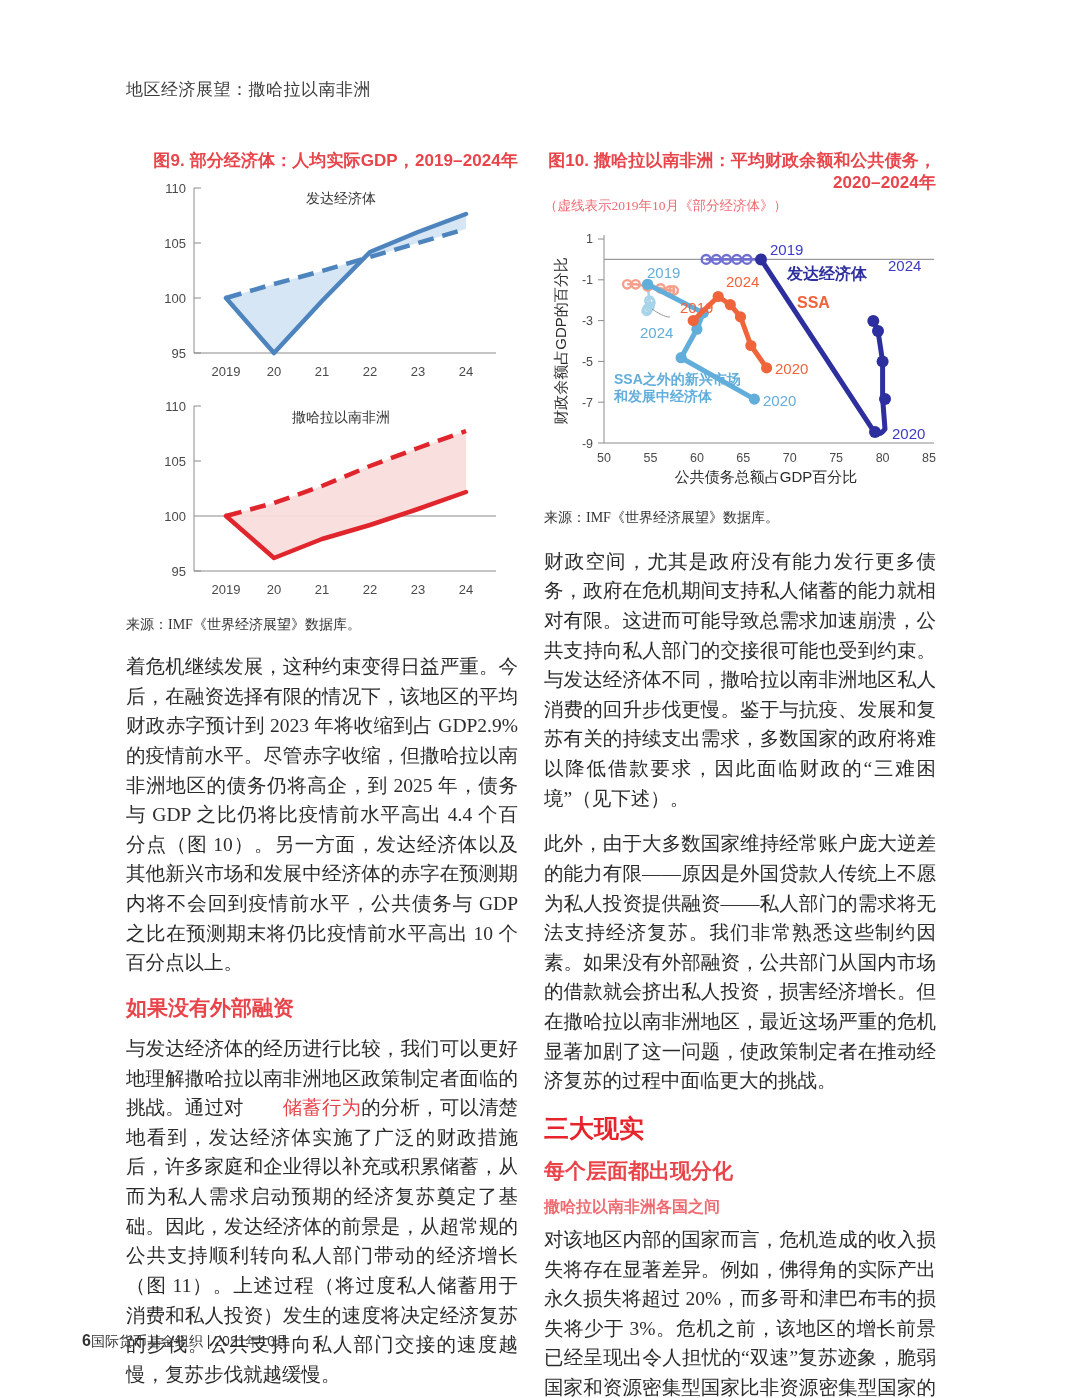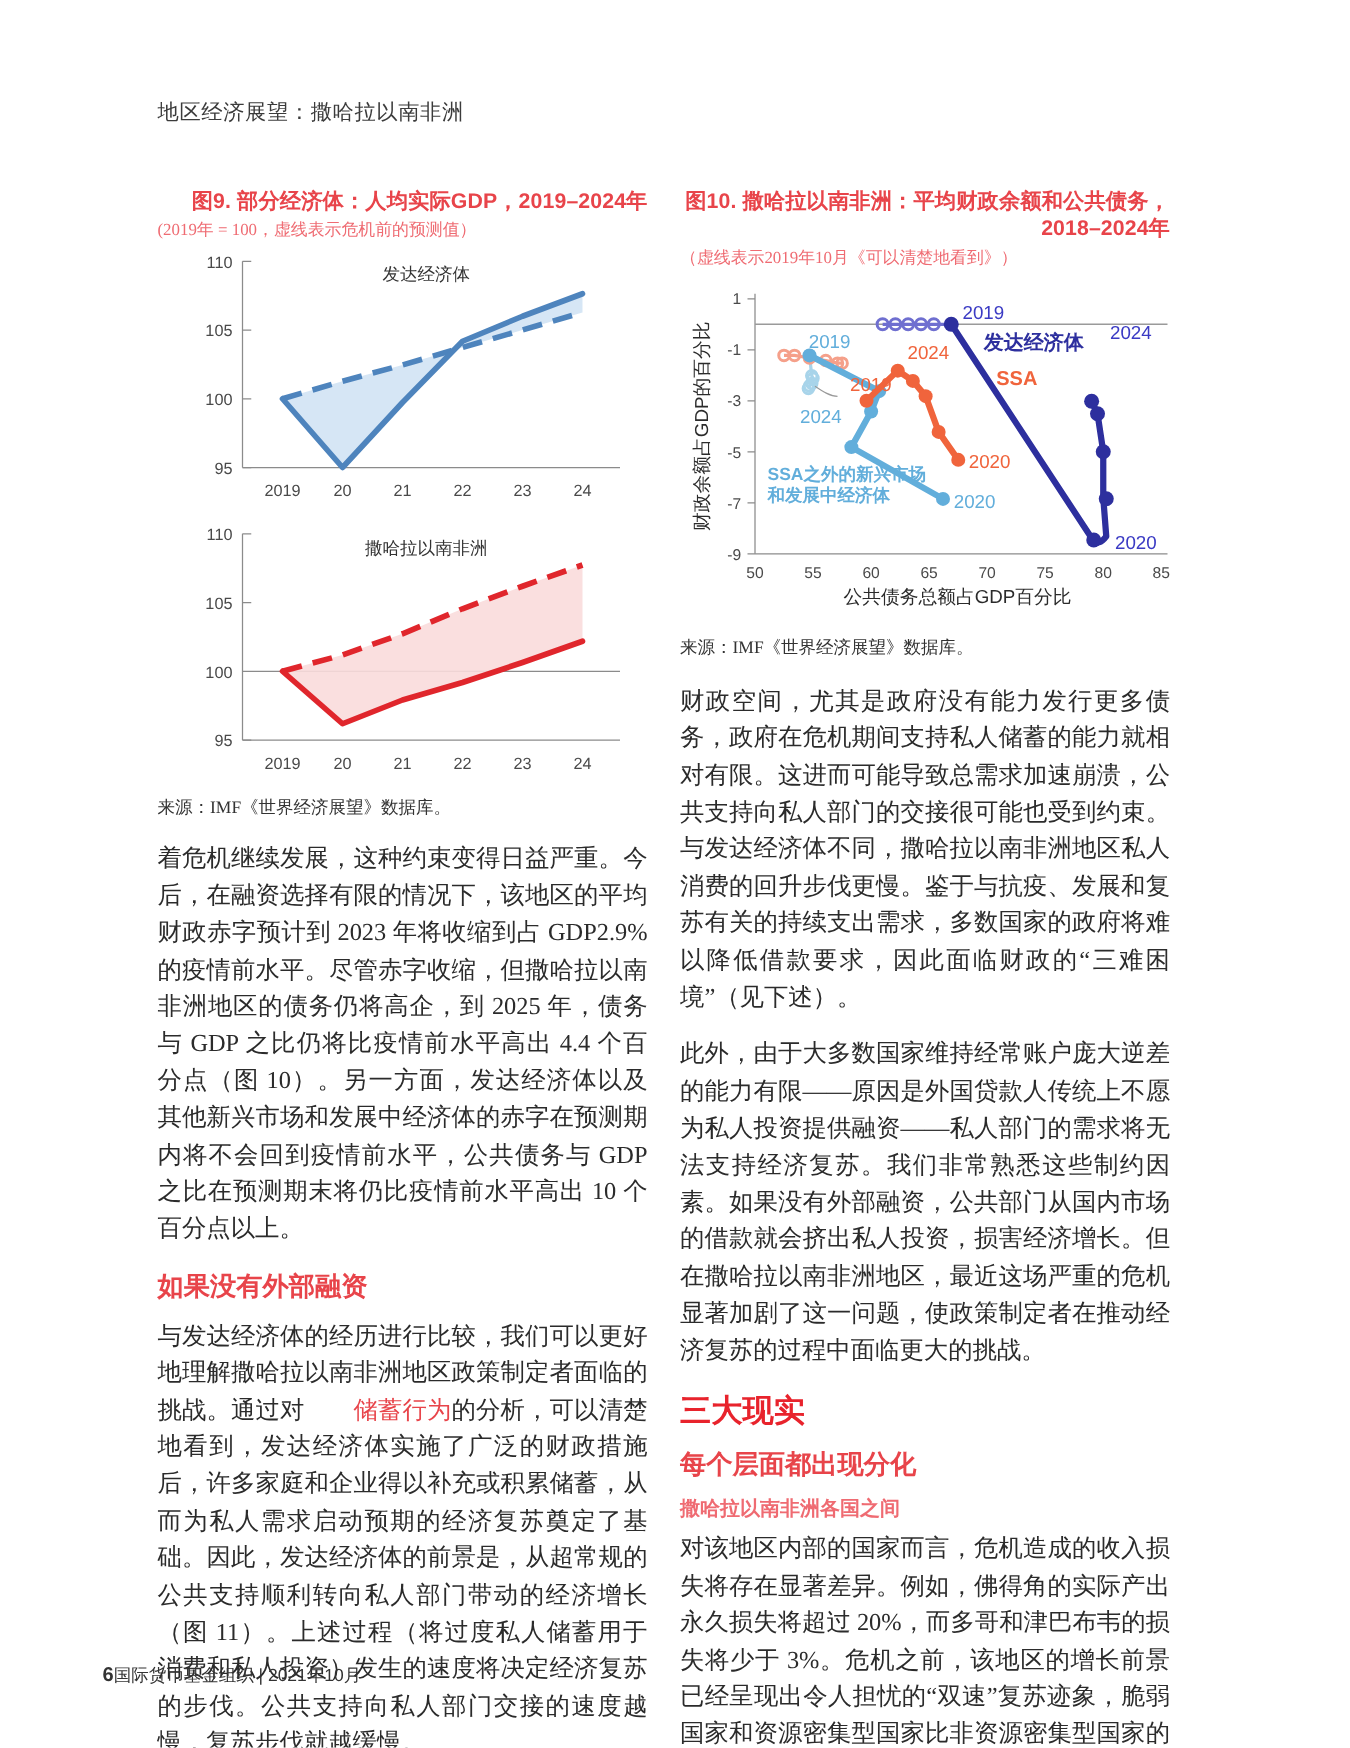--- a/index.html
+++ b/index.html
@@ -85,21 +85,20 @@
 <body>
 
 <div class="page">
 
   <div class="runhead">地区经济展望：撒哈拉以南非洲</div>
 
   <div class="col-left">
 
     <div>
       <div class="fig-title">图9. 部分经济体：人均实际GDP，2019–2024年</div>
-      <div class="fig-sub">(2019年 = 100，虚线表示危机前的预测值）</div>
 
       <div class="chart-wrap">
         <svg width="392" height="430" viewBox="0 0 392 430">
 
           <g>
 
             <line x1="68" y1="10" x2="68" y2="175" stroke="#8b8b8b" stroke-width="1"></line>
             <line x1="68" y1="175" x2="370" y2="175" stroke="#8b8b8b" stroke-width="1"></line>
             <line x1="68" y1="10" x2="75" y2="10" stroke="#8b8b8b" stroke-width="1"></line>
             <line x1="68" y1="65" x2="75" y2="65" stroke="#8b8b8b" stroke-width="1"></line>
@@ -169,22 +168,22 @@
 
     <div class="h-red-mid">如果没有外部融资</div>
 
     <p class="body-p"><span>与发达经济体的经历进行比较，我们可以更好地理解撒哈拉以南非洲地区政策制定者面临的挑战。通过对</span><span class="red-link">储蓄行为</span><span>的分析，可以清楚地看到，发达经济体实施了广泛的财政措施后，许多家庭和企业得以补充或积累储蓄，从而为私人需求启动预期的经济复苏奠定了基础。因此，发达经济体的前景是，从超常规的公共支持顺利转向私人部门带动的经济增长（图 11）。上述过程（将过度私人储蓄用于消费和私人投资）发生的速度将决定经济复苏的步伐。公共支持向私人部门交接的速度越慢，复苏步伐就越缓慢。</span></p>
 
   </div>
 
   <div class="col-right">
 
     <div>
-      <div class="fig-title">图10. 撒哈拉以南非洲：平均财政余额和公共债务，2018–2024年</div>
-      <div class="fig-sub">（虚线表示2019年10月《可以清楚地看到》）</div>
+      <div class="fig-title">图10. 撒哈拉以南非洲：平均财政余额和公共债务，2020–2024年</div>
+      <div class="fig-sub">（虚线表示2019年10月《部分经济体》）</div>
 
       <div class="chart-wrap">
         <svg width="400" height="280" viewBox="0 0 400 280">
 
           <g>
             <line x1="60" y1="14" x2="60" y2="222" stroke="#8b8b8b" stroke-width="1"></line>
             <line x1="60" y1="222" x2="390" y2="222" stroke="#8b8b8b" stroke-width="1"></line>
 
             <line x1="60" y1="38.4" x2="390" y2="38.4" stroke="#9a9a9a" stroke-width="1.2"></line>
 

